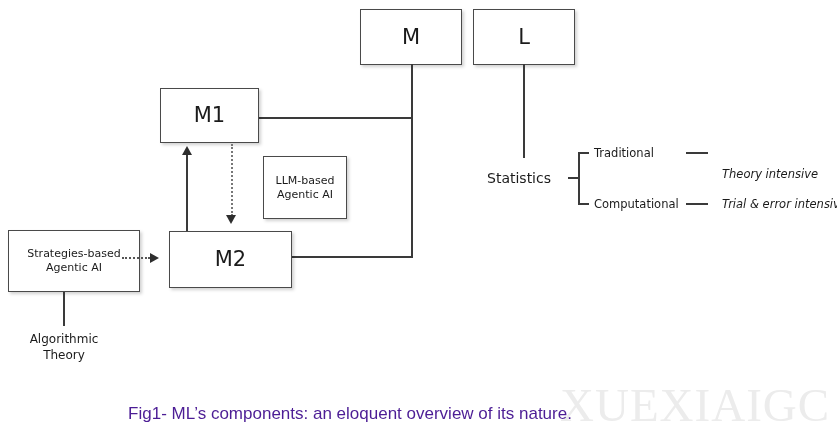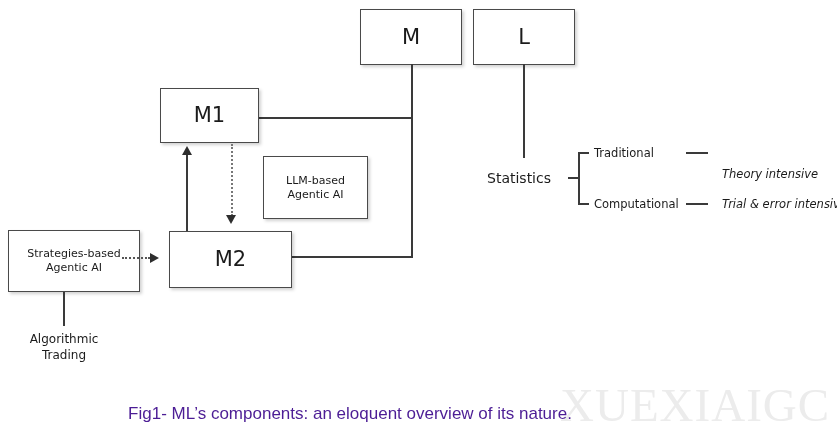--- a/index.html
+++ b/index.html
@@ -145,38 +145,38 @@
   <div class="box big" style="left:169px; top:231px; width:123px; height:57px;">
     <span>M2</span>
   </div>
 
   <div class="ln thin v" style="left:186px; top:155px; height:76px;"></div>
   <div class="arrow-up" style="left:182px; top:146px;"></div>
 
   <div class="dotted-v" style="left:231px; top:144px; height:72px;"></div>
   <div class="arrow-down" style="left:226px; top:215px;"></div>
 
-  <div class="box small" style="left:263px; top:156px; width:105px; height:63px; flex-direction:column;">
+  <div class="box small" style="left:263px; top:156px; width:84px; height:63px; flex-direction:column;">
     <span>LLM-based</span>
     <span>Agentic AI</span>
   </div>
 
   <div class="box small" style="left:8px; top:230px; width:132px; height:62px; flex-direction:column;">
     <span>Strategies-based</span>
     <span>Agentic AI</span>
   </div>
 
   <div class="dotted-h" style="left:122px; top:257px; width:28px;"></div>
   <div class="arrow-right" style="left:150px; top:253px;"></div>
 
   <div class="ln thin v" style="left:63px; top:292px; height:34px;"></div>
 
   <div class="label center" style="left:0px; top:332px; width:128px;">
     <div>Algorithmic</div>
-    <div>Trading</div>
+    <div>Theory</div>
   </div>
 
   <div class="ln thin v" style="left:523px; top:64px; height:94px;"></div>
 
   <div class="label stat" style="left:487px; top:169px;">Statistics</div>
 
   <div class="ln thin h" style="left:568px; top:177px; width:11px;"></div>
   <div class="ln thin v" style="left:578px; top:152px; height:52px;"></div>
   <div class="ln thin h" style="left:578px; top:152px; width:11px;"></div>
   <div class="ln thin h" style="left:578px; top:203px; width:11px;"></div>

